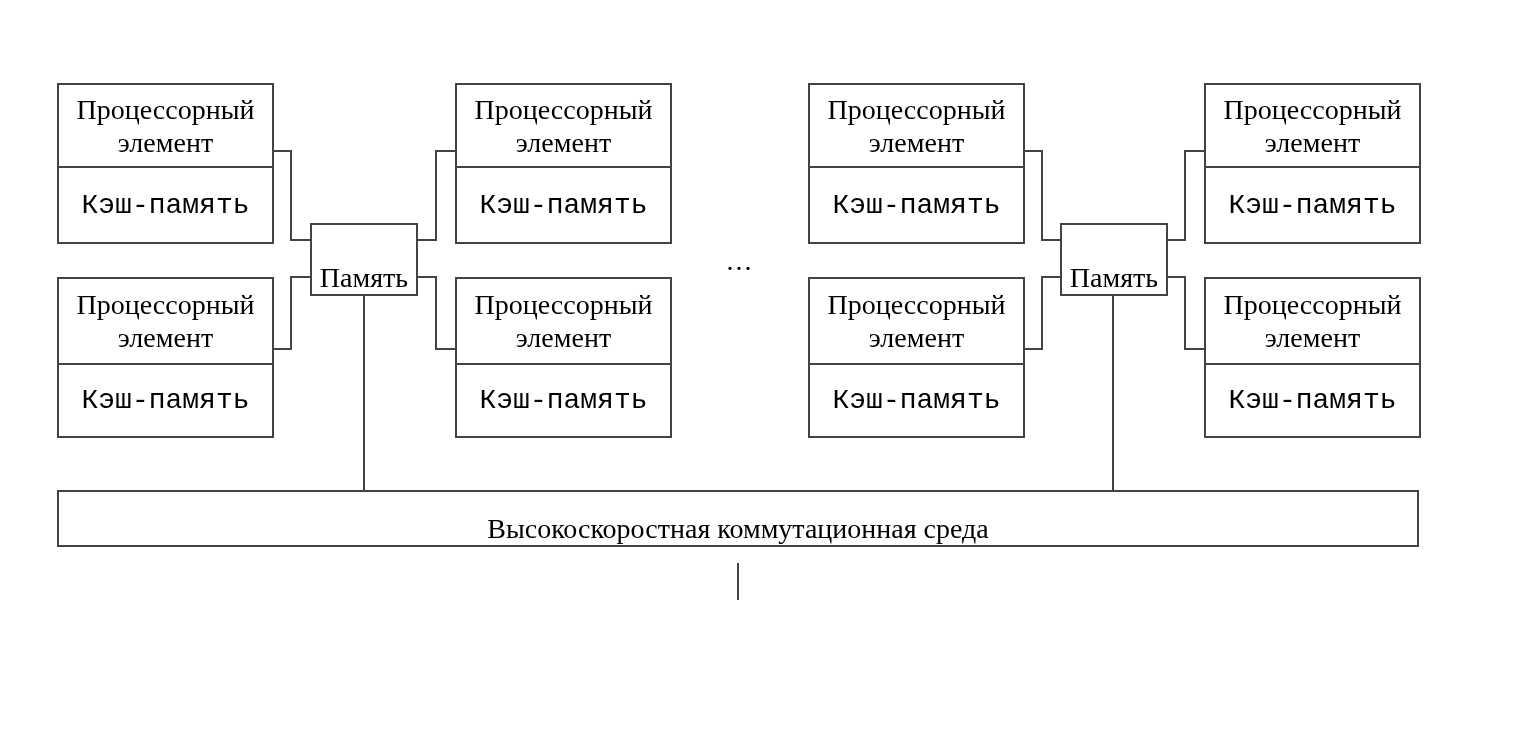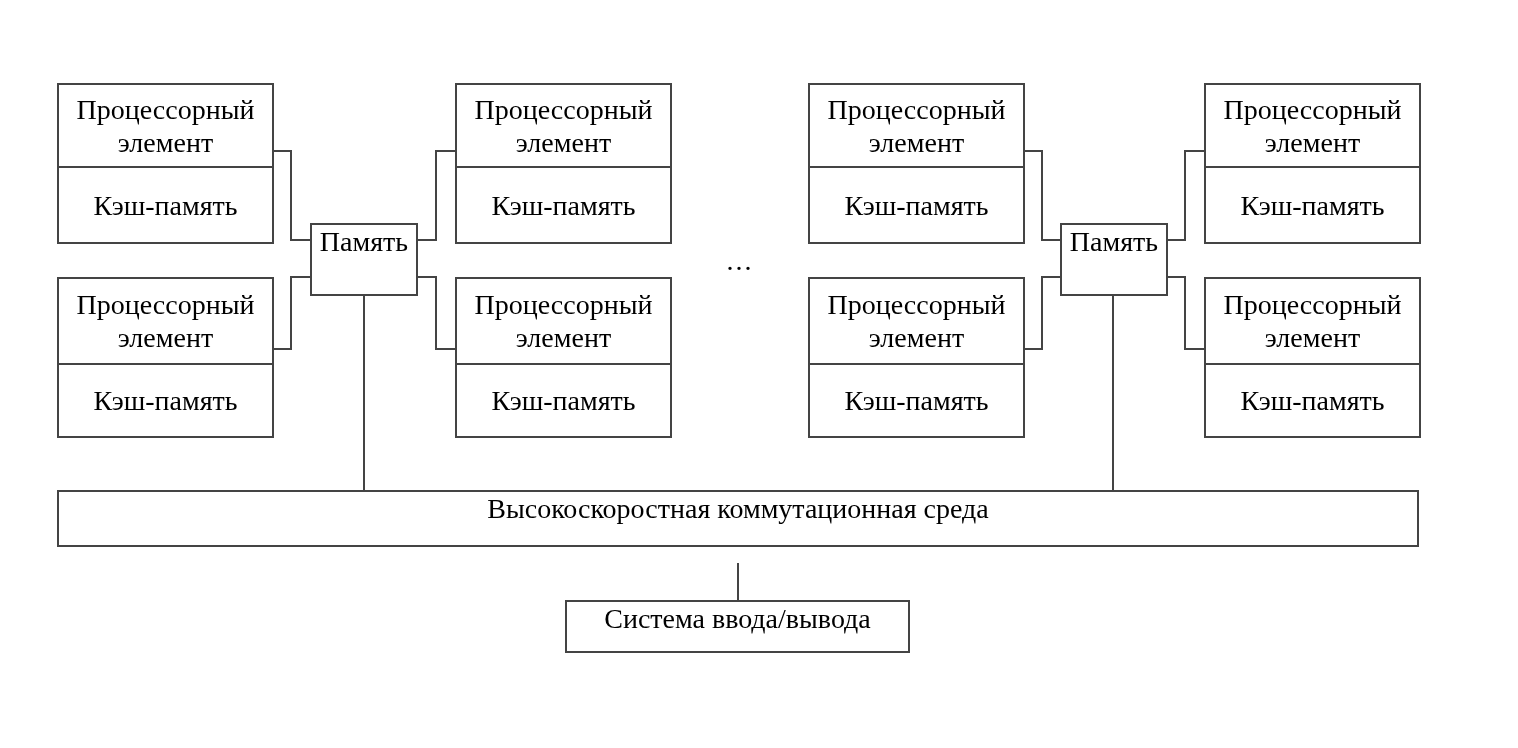--- a/index.html
+++ b/index.html
@@ -36,29 +36,29 @@
     justify-content: center;
     text-align: center;
     padding: 0 2px;
     box-sizing: border-box;
   }
   .stack .cell.first {
     height: 83px;
     border-bottom: 2px solid var(--line, #444444);
   }
   .stack.lower .cell.first { height: 86px; }
-  .stack .cell.second { flex: 1; }
+  .stack .cell.second { flex: 1; font-family: Liberation Mono, monospace; }
   
   .box {
     position: absolute;
     border: 2px solid var(--line, #444444);
     box-sizing: border-box;
     background: #ffffff;
     display: flex;
-    align-items: flex-start;
+    align-items: flex-end;
     justify-content: center;
     text-align: center;
   }
   
   .hline, .vline {
     position: absolute;
     background: var(--line, #444444);
   }
   .hline { height: 2px; }
   .vline { width: 2px; }
@@ -186,17 +186,14 @@
 
   <div class="vline" style="left:363px; top:296px; height:194px;"></div>
   <div class="vline" style="left:1112px; top:296px; height:194px;"></div>
 
   <div class="box" style="left:57px; top:490px; width:1362px; height:57px;">
     <span>Высокоскоростная коммутационная среда</span>
   </div>
 
   <div class="vline" style="left:737px; top:563px; height:37px;"></div>
 
-  <div class="box" style="left:565px; top:600px; width:345px; height:53px;">
-    <span>Система ввода/вывода</span>
-  </div>
 
 </div>
 
 </body></html>

